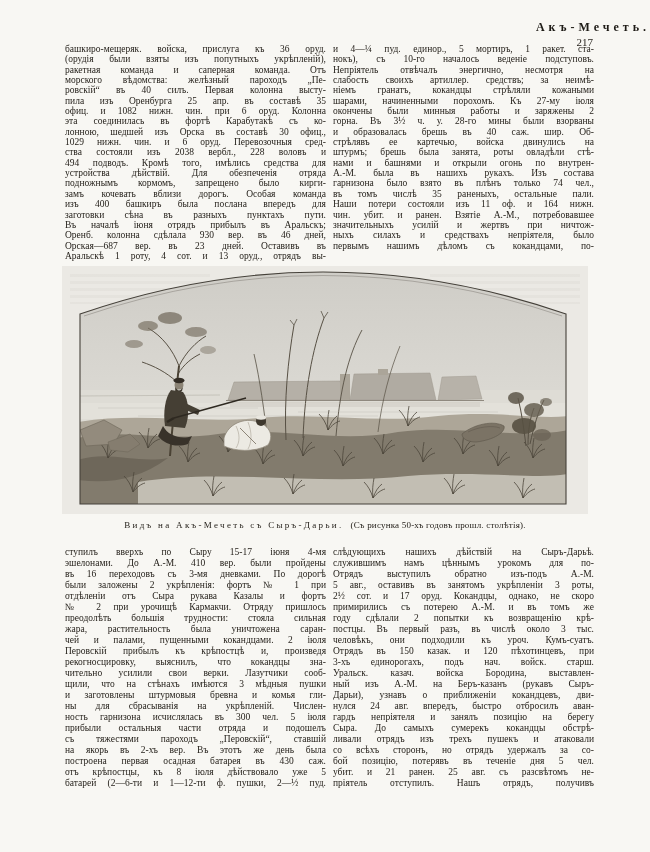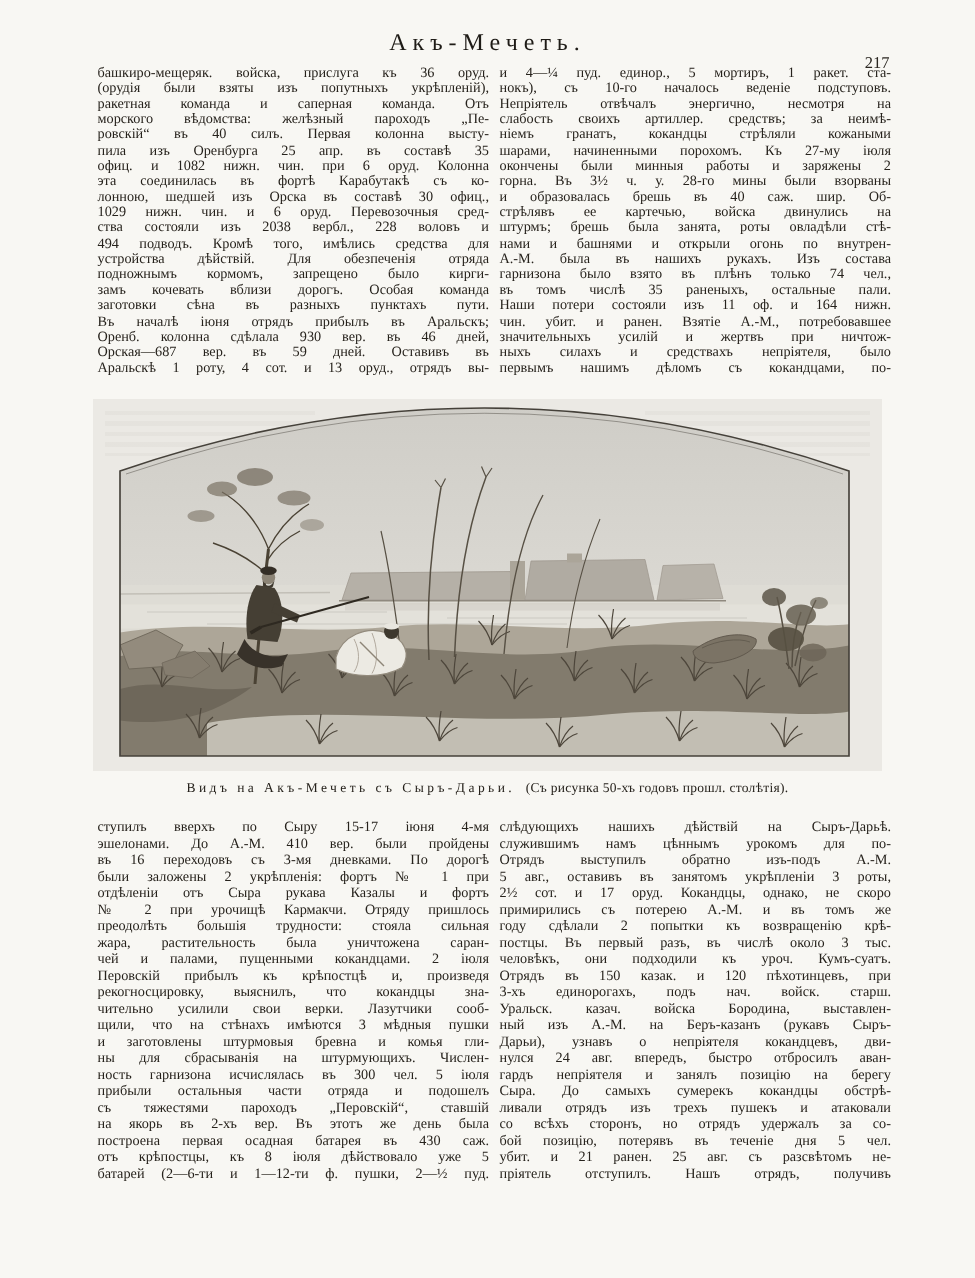--- a/index.html
+++ b/index.html
@@ -4,22 +4,22 @@
 <style>
   html,body{margin:0;padding:0;background:#e8e6e1;}
   .page{
     position:relative;width:650px;height:852px;margin:0 auto;
     background:#f8f7f3;overflow:hidden;
     font-family:"Liberation Serif","DejaVu Serif",serif;
     color:#26221c;
   }
   
   .head-title{
-    position:absolute;left:0;right:0;top:20px;text-align:center;
-    font-size:16px;font-weight:normal;letter-spacing:4px;color:#1e1b16;
+    position:absolute;left:0;right:0;top:20px;text-align:right;
+    font-size:12px;font-weight:bold;letter-spacing:4px;color:#1e1b16;
   }
   .folio{
     position:absolute;top:36px;right:57px;font-size:11px;color:#2a2620;
   }
   
   .col{position:absolute;width:261px;font-size:9.5px;color:#26221c;}
   .col .tline{
     text-align:justify;text-align-last:justify;
     height:var(--lh);line-height:var(--lh);
     white-space:nowrap;overflow:visible;
@@ -67,24 +67,25 @@
       <div class="tline">пила изъ Оренбурга 25 апр. въ составѣ 35</div>
       <div class="tline">офиц. и 1082 нижн. чин. при 6 оруд. Колонна</div>
       <div class="tline">эта соединилась въ фортѣ Карабутакѣ съ ко-</div>
       <div class="tline">лонною, шедшей изъ Орска въ составѣ 30 офиц.,</div>
       <div class="tline">1029 нижн. чин. и 6 оруд. Перевозочныя сред-</div>
       <div class="tline">ства состояли изъ 2038 вербл., 228 воловъ и</div>
       <div class="tline">494 подводъ. Кромѣ того, имѣлись средства для</div>
       <div class="tline">устройства дѣйствій. Для обезпеченія отряда</div>
       <div class="tline">подножнымъ кормомъ, запрещено было кирги-</div>
       <div class="tline">замъ кочевать вблизи дорогъ. Особая команда</div>
+      <div class="tline">изъ 400 башкиръ была послана впередъ для</div>
       <div class="tline">заготовки сѣна въ разныхъ пунктахъ пути.</div>
       <div class="tline">Въ началѣ іюня отрядъ прибылъ въ Аральскъ;</div>
       <div class="tline">Оренб. колонна сдѣлала 930 вер. въ 46 дней,</div>
-      <div class="tline">Орская—687 вер. въ 59 дней. Оставивъ въ</div>
+      <div class="tline">Орская—687 вер. въ 23 дней. Оставивъ въ</div>
       <div class="tline">Аральскѣ 1 роту, 4 сот. и 13 оруд., отрядъ вы-</div>
     </div>
   <div class="col top-right">
       <div class="tline">и 4—¼ пуд. единор., 5 мортиръ, 1 ракет. ста-</div>
       <div class="tline">нокъ), съ 10-го началось веденіе подступовъ.</div>
       <div class="tline">Непріятель отвѣчалъ энергично, несмотря на</div>
       <div class="tline">слабость своихъ артиллер. средствъ; за неимѣ-</div>
       <div class="tline">ніемъ гранатъ, кокандцы стрѣляли кожаными</div>
       <div class="tline">шарами, начиненными порохомъ. Къ 27-му іюля</div>
       <div class="tline">окончены были минныя работы и заряжены 2</div>
@@ -252,21 +253,21 @@
       <div class="tline">отдѣленіи отъ Сыра рукава Казалы и фортъ</div>
       <div class="tline">№ 2 при урочищѣ Кармакчи. Отряду пришлось</div>
       <div class="tline">преодолѣть большія трудности: стояла сильная</div>
       <div class="tline">жара, растительность была уничтожена саран-</div>
       <div class="tline">чей и палами, пущенными кокандцами. 2 іюля</div>
       <div class="tline">Перовскій прибылъ къ крѣпостцѣ и, произведя</div>
       <div class="tline">рекогносцировку, выяснилъ, что кокандцы зна-</div>
       <div class="tline">чительно усилили свои верки. Лазутчики сооб-</div>
       <div class="tline">щили, что на стѣнахъ имѣются 3 мѣдныя пушки</div>
       <div class="tline">и заготовлены штурмовыя бревна и комья гли-</div>
-      <div class="tline">ны для сбрасыванія на штурмующихъ. Числен-</div>
+      <div class="tline">ны для сбрасыванія на укрѣпленій. Числен-</div>
       <div class="tline">ность гарнизона исчислялась въ 300 чел. 5 іюля</div>
       <div class="tline">прибыли остальныя части отряда и подошелъ</div>
       <div class="tline">съ тяжестями пароходъ „Перовскій“, ставшій</div>
       <div class="tline">на якорь въ 2-хъ вер. Въ этотъ же день была</div>
       <div class="tline">построена первая осадная батарея въ 430 саж.</div>
       <div class="tline">отъ крѣпостцы, къ 8 іюля дѣйствовало уже 5</div>
       <div class="tline">батарей (2—6-ти и 1—12-ти ф. пушки, 2—½ пуд.</div>
     </div>
   <div class="col bottom-right">
       <div class="tline">слѣдующихъ нашихъ дѣйствій на Сыръ-Дарьѣ.</div>
@@ -275,21 +276,21 @@
       <div class="tline">5 авг., оставивъ въ занятомъ укрѣпленіи 3 роты,</div>
       <div class="tline">2½ сот. и 17 оруд. Кокандцы, однако, не скоро</div>
       <div class="tline">примирились съ потерею А.-М. и въ томъ же</div>
       <div class="tline">году сдѣлали 2 попытки къ возвращенію крѣ-</div>
       <div class="tline">постцы. Въ первый разъ, въ числѣ около 3 тыс.</div>
       <div class="tline">человѣкъ, они подходили къ уроч. Кумъ-суатъ.</div>
       <div class="tline">Отрядъ въ 150 казак. и 120 пѣхотинцевъ, при</div>
       <div class="tline">3-хъ единорогахъ, подъ нач. войск. старш.</div>
       <div class="tline">Уральск. казач. войска Бородина, выставлен-</div>
       <div class="tline">ный изъ А.-М. на Беръ-казанъ (рукавъ Сыръ-</div>
-      <div class="tline">Дарьи), узнавъ о непріятеля кокандцевъ, дви-</div>
+      <div class="tline">Дарьи), узнавъ о приближеніи кокандцевъ, дви-</div>
       <div class="tline">нулся 24 авг. впередъ, быстро отбросилъ аван-</div>
       <div class="tline">гардъ непріятеля и занялъ позицію на берегу</div>
       <div class="tline">Сыра. До самыхъ сумерекъ кокандцы обстрѣ-</div>
       <div class="tline">ливали отрядъ изъ трехъ пушекъ и атаковали</div>
       <div class="tline">со всѣхъ сторонъ, но отрядъ удержалъ за со-</div>
       <div class="tline">бой позицію, потерявъ въ теченіе дня 5 чел.</div>
       <div class="tline">убит. и 21 ранен. 25 авг. съ разсвѣтомъ не-</div>
       <div class="tline">пріятель отступилъ. Нашъ отрядъ, получивъ</div>
     </div>
 

